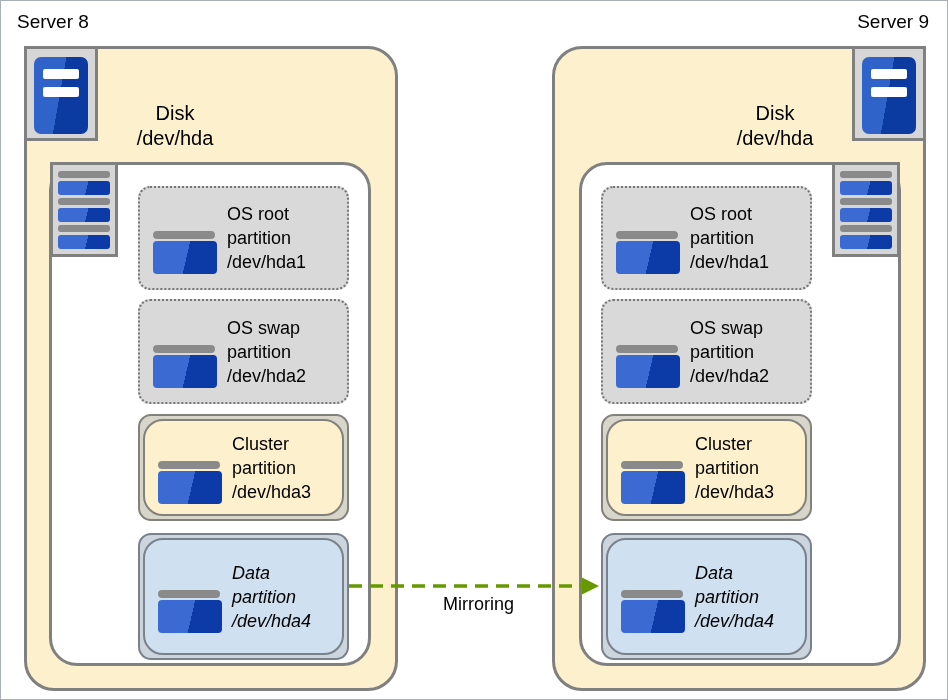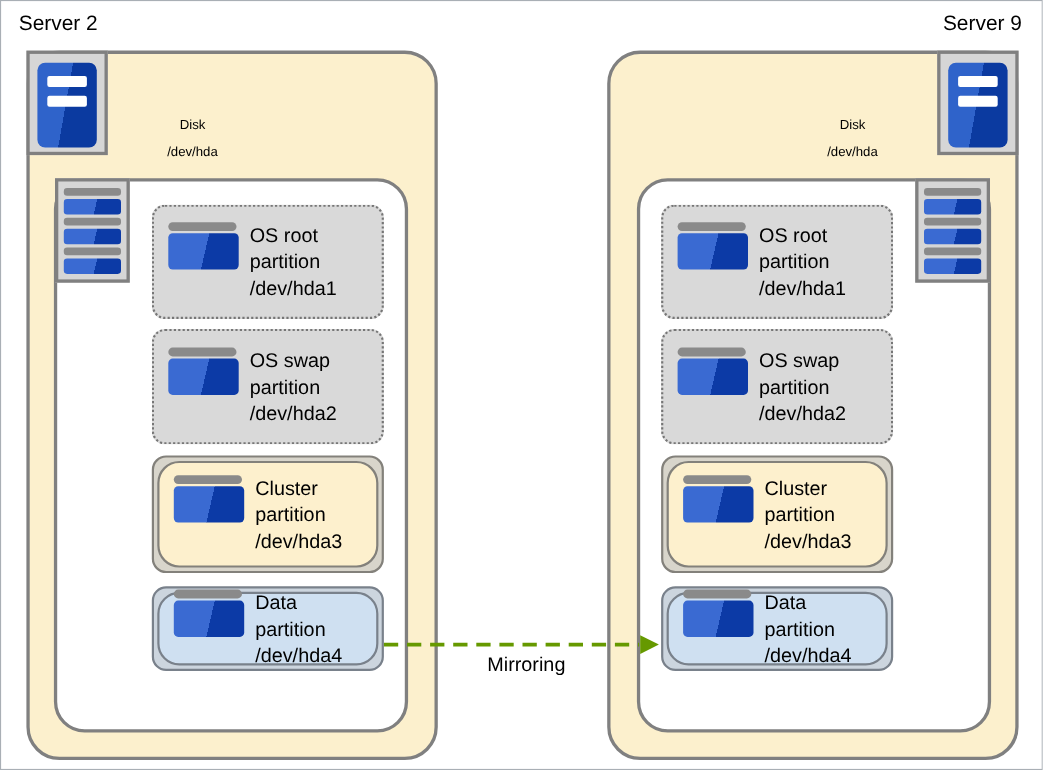--- a/index.html
+++ b/index.html
@@ -47,59 +47,59 @@
     position:absolute;top:161px;width:68px;height:95px;box-sizing:border-box;
     background:#d6d6d6;border:3px solid #808080;z-index:5;padding:6px 5px;
   }
   .disk-icon-box.s1{left:49px;}
   .disk-icon-box.s2{left:831px;}
   .stack-bar{border-radius:3px;margin-bottom:3px;}
   .stack-bar.g{height:7px;background:#8a8a8a;}
   .stack-bar.b{height:14px;background:linear-gradient(103deg,#3a6ad2 55%,#0c3aa6 55%);}
 
   
-  .disk-label{position:absolute;top:100px;width:200px;text-align:center;font-size:12px;line-height:25px;}
+  .disk-label{position:absolute;top:100px;width:200px;text-align:center;font-size:20px;line-height:25px;}
   .disk-label.s1{left:74px;}
   .disk-label.s2{left:674px;}
 
   
   .partition{position:absolute;width:211px;box-sizing:border-box;}
   .c1{left:137px;}
   .c2{left:600px;}
   .pt1{top:185px;height:104px;}
   .pt2{top:298px;height:105px;}
   .pt3{top:413px;height:107px;}
-  .pt4{top:532px;height:77px;}
+  .pt4{top:532px;height:127px;font-style:italic;}
   .dotted{
     border:2px dotted #767676;border-radius:12px;background:#d9d9d9;
     display:flex;align-items:center;
   }
   .solid{border-radius:13px;padding:3px;}
   .solid.cream{background:#d8d5cb;border:2px solid #83817b;}
   .solid.blue{background:#ccd5de;border:2px solid #79818b;}
   .p-inner{height:100%;border-radius:20px;box-sizing:border-box;display:flex;align-items:center;}
   .cream .p-inner{border:2px solid #83817b;background:#fdf0cd;}
   .blue  .p-inner{border:2px solid #79818b;background:#cfe0f1;}
 
-  .p-content{display:flex;align-items:flex-start;gap:10px;padding-left:13px;}
+  .p-content{display:flex;align-items:flex-end;gap:10px;padding-left:13px;}
   .p-icon{width:64px;flex:0 0 auto;}
   .p-bar{height:8px;width:62px;background:#8a8a8a;border-radius:4px;margin-bottom:2px;}
   .p-rect{height:33px;width:64px;border-radius:4px;background:linear-gradient(103deg,#3a6ad2 52%,#0c3aa6 52%);}
   .p-text{font-size:18px;line-height:24px;white-space:nowrap;}
 
   
   .arrow-svg{position:absolute;left:340px;top:567px;z-index:10;}
   .arrow-label{position:absolute;left:398px;top:593px;width:159px;text-align:center;font-size:18px;z-index:10;}
 </style>
 </head>
 <body>
 
 <div class="canvas">
 
-  <div class="server-label s1">Server 2</div>
+  <div class="server-label s1">Server 8</div>
   <div class="server-label s2">Server 9</div>
 
   <div class="disk-box s1"></div>
   <div class="inner-box s1"></div>
 
   <div class="server-icon-box s1">
     <div class="tower">
       <div class="slot a"></div>
       <div class="slot b"></div>
     </div>

